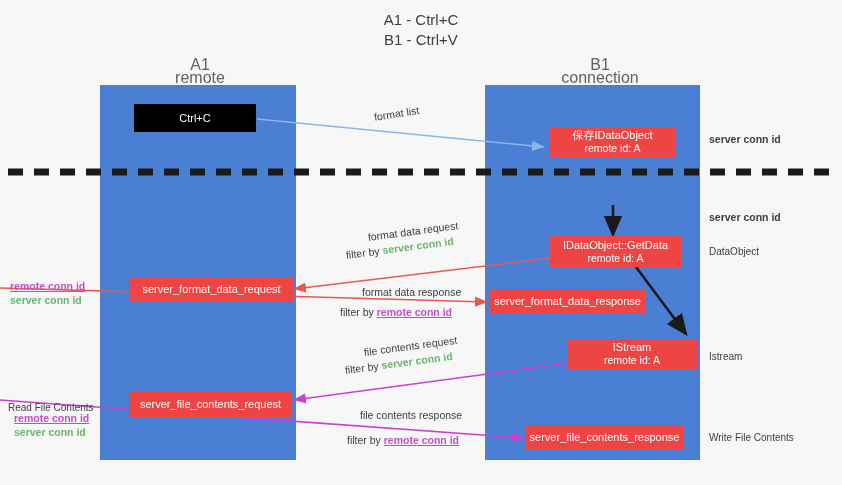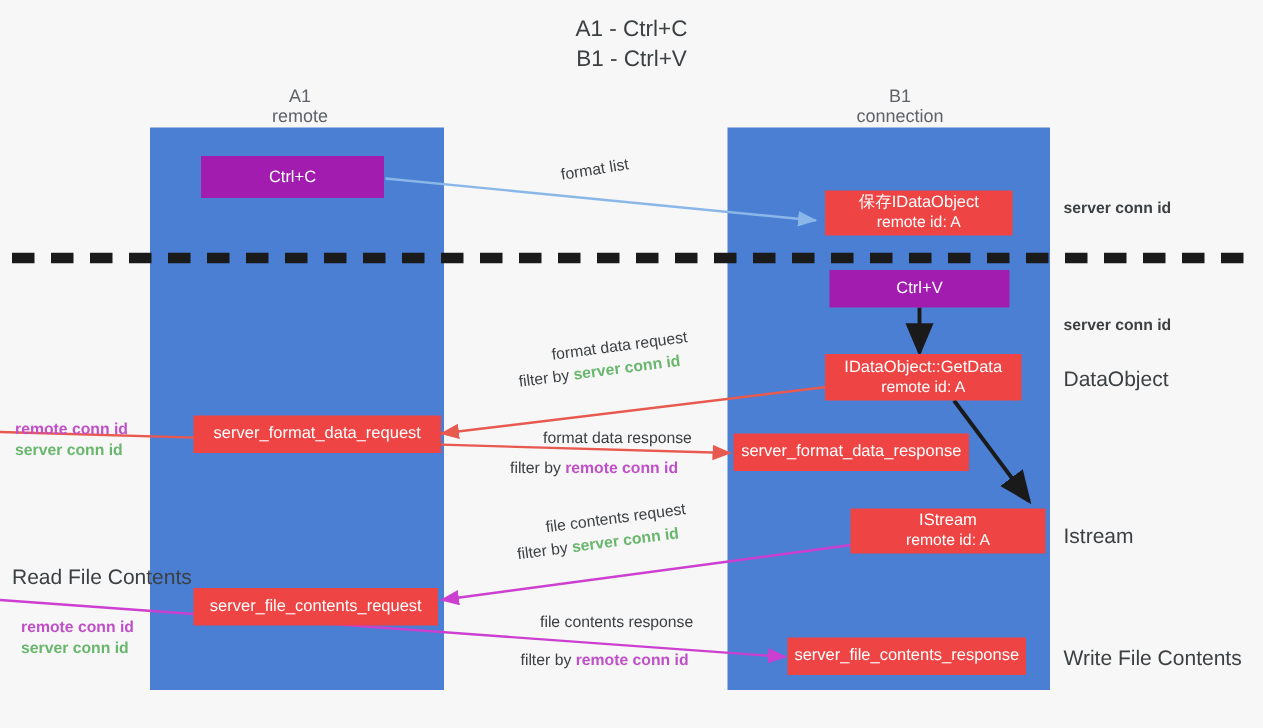--- a/index.html
+++ b/index.html
@@ -13,44 +13,44 @@
   .stage{position:absolute;inset:0;}
   svg.wires{position:absolute;left:0;top:0;width:842px;height:485px;pointer-events:none;}
 
   .title{
     position:absolute;left:0;top:10px;width:842px;text-align:center;
     font-size:15px;line-height:20px;color:#3c4043;
   }
   .title div{white-space:pre;}
 
   .colhead{
-    position:absolute;text-align:center;font-size:12px;line-height:13px;color:#5f6368;
+    position:absolute;text-align:center;font-size:16px;line-height:13px;color:#5f6368;
   }
 
   .lane{
     position:absolute;background:#4a7fd4;
   }
 
   .box{
     position:absolute;box-sizing:border-box;
     display:flex;flex-direction:column;align-items:center;justify-content:center;
     color:#ffffff;font-size:11px;line-height:13px;text-align:center;
   }
-  .box.green{background:#a21caf;}
+  .box.green{background:#000000;}
   .box.orange{background:#ef4444;}
   .box .l2{font-size:10.5px;}
 
   .lbl{position:absolute;font-size:10.5px;line-height:14px;color:#3c4043;white-space:nowrap;}
   .lbl.c{text-align:center;}
   .green-t{color:#69b76d;font-weight:bold;}
-  .magenta-t{color:#c050c8;font-weight:bold;}
+  .magenta-t{color:#c050c8;font-weight:bold;text-decoration:underline;}
   .rot-a{transform:rotate(-7.5deg);transform-origin:left top;}
   .rot-b{transform:rotate(-9deg);transform-origin:left top;}
 
-  .sidelbl{position:absolute;font-size:14px;line-height:14px;color:#3c4043;white-space:nowrap;}
+  .sidelbl{position:absolute;font-size:10px;line-height:14px;color:#3c4043;white-space:nowrap;}
   .stack{position:absolute;font-size:10.5px;line-height:14px;font-weight:bold;white-space:nowrap;}
 </style>
 </head>
 <body>
 
 <div class="stage">
 
   <div class="title">
     <div>A1 - Ctrl+C</div>
     <div>B1 - Ctrl+V</div>
@@ -111,23 +111,20 @@
 
   <div class="box orange" style="left:129px;top:392px;width:163px;height:25px;">
     <span>server_file_contents_request</span>
   </div>
 
   <div class="box orange" style="left:550px;top:127px;width:125px;height:30px;">
     <span>保存IDataObject</span>
     <span class="l2">remote id: A</span>
   </div>
 
-  <div class="box green" style="left:553px;top:180px;width:120px;height:25px;">
-    <span>Ctrl+V</span>
-  </div>
 
   <div class="box orange" style="left:550px;top:236px;width:131px;height:31px;">
     <span>IDataObject::GetData</span>
     <span class="l2">remote id: A</span>
   </div>
 
   <div class="box orange" style="left:567px;top:339px;width:130px;height:30px;">
     <span>IStream</span>
     <span class="l2">remote id: A</span>
   </div>
@@ -164,17 +161,17 @@
 
   <div class="sidelbl green-t" style="left:709px;top:132px;font-size:10.5px;">server conn id</div>
   <div class="sidelbl green-t" style="left:709px;top:210px;font-size:10.5px;">server conn id</div>
   <div class="sidelbl" style="left:709px;top:245px;">DataObject</div>
   <div class="sidelbl" style="left:709px;top:350px;">Istream</div>
   <div class="sidelbl" style="left:709px;top:431px;">Write File Contents</div>
 
   <div class="stack magenta-t" style="left:10px;top:279px;">remote conn id</div>
   <div class="stack green-t" style="left:10px;top:293px;">server conn id</div>
 
-  <div class="sidelbl" style="left:8px;top:377px;">Read File Contents</div>
+  <div class="sidelbl" style="left:8px;top:401px;">Read File Contents</div>
   <div class="stack magenta-t" style="left:14px;top:411px;">remote conn id</div>
   <div class="stack green-t" style="left:14px;top:425px;">server conn id</div>
 
 </div>
 
 </body></html>

